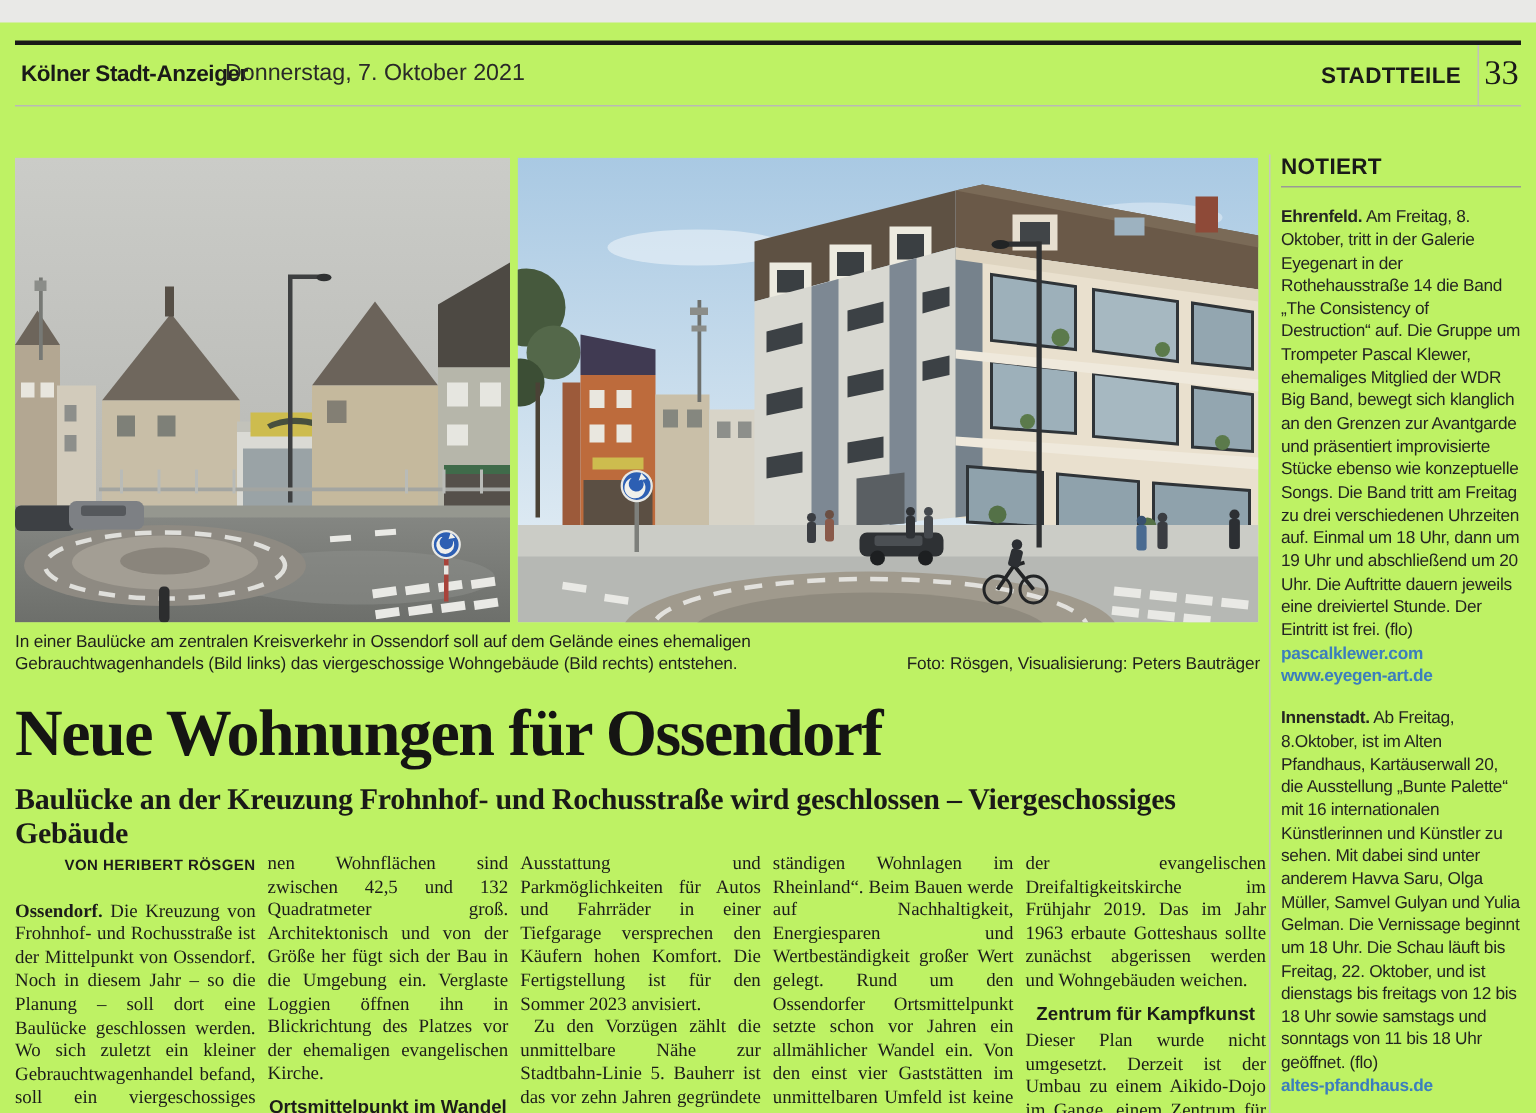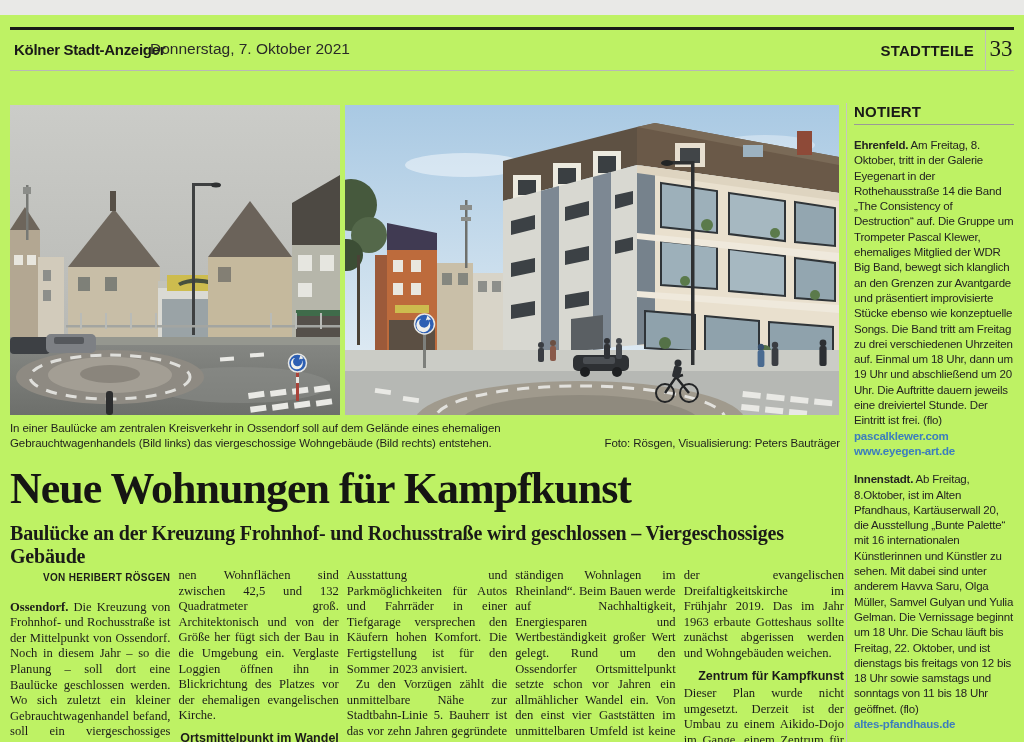--- a/index.html
+++ b/index.html
@@ -59,21 +59,21 @@
   .columns {
     position:absolute; left:10px; top:553px; width:834px; height:189px;
     display:flex; gap:8px; overflow:hidden;
   }
   .col { flex:1 1 0; font-family:"Liberation Serif", serif; font-size:12.6px;
          line-height:15.6px; text-align:justify; color:#1c1c1a; }
   .byline { font-family:"Liberation Sans", sans-serif; font-weight:bold;
             font-size:10px; letter-spacing:0.3px; margin:2px 0 14px 0; text-align:right; }
   .lead-in { font-weight:bold; }
   .body-subhead { font-family:"Liberation Sans", sans-serif; font-weight:bold;
-                  font-size:12.5px; margin:7px 0 2px 0; text-align:right; }
+                  font-size:12.5px; margin:7px 0 2px 0; text-align:center; }
   .para-indent { text-indent:9px; }
 
   
   .sidebar-vrule { position:absolute; left:846px; top:88px; width:1px; height:648px; background:#c6c6c2; }
   .sidebar { position:absolute; left:854px; top:88px; width:160px; }
   .sidebar-title { font-weight:bold; font-size:15px; letter-spacing:0.2px; color:#1a1a18; }
   .sidebar-title-rule { margin-top:4px; width:100%; height:1px; background:#9a9a96; }
   .sb-item { margin-top:13px; font-size:11.5px; line-height:15.3px; letter-spacing:-0.2px; color:#242422; }
   .sb-link { font-weight:bold; font-size:11.5px; line-height:15.3px; letter-spacing:-0.2px; }
 </style>
@@ -374,21 +374,21 @@
         <rect x="328" y="261" width="8" height="12" rx="2" fill="#2c2f33" transform="rotate(14 332 267)"></rect>
       </g>
     </svg>
   </div>
 
   <div class="caption">
     <span class="credit">Foto: Rösgen, Visualisierung: Peters Bauträger</span>
     <span>In einer Baulücke am zentralen Kreisverkehr in Ossendorf soll auf dem Gelände eines ehemaligen Gebrauchtwagenhandels (Bild links) das viergeschossige Wohngebäude (Bild rechts) entstehen.</span>
   </div>
 
-  <h1 class="headline">Neue Wohnungen für Kampfkunst</h1>
+  <h1 class="headline">Neue Wohnungen für Ossendorf</h1>
   <h2 class="subheadline">Baulücke an der Kreuzung Frohnhof- und Rochusstraße wird geschlossen – Viergeschossiges Gebäude</h2>
 
   <div class="columns">
     <div class="col">
       <div class="byline">VON HERIBERT RÖSGEN</div>
       <p><span class="lead-in">Ossendorf.</span> <span>Die Kreuzung von Frohnhof- und Rochusstraße ist der Mittelpunkt von Ossendorf. Noch in diesem Jahr – so die Planung – soll dort eine Baulücke geschlossen werden. Wo sich zuletzt ein kleiner Gebrauchtwagenhandel befand, soll ein viergeschossiges Gebäude entstehen. Zehn Wohneinheiten stehen zum Verkauf. Die angebote-</span></p>
     </div>
     <div class="col">
       <p>nen Wohnflächen sind zwischen 42,5 und 132 Quadratmeter groß. Architektonisch und von der Größe her fügt sich der Bau in die Umgebung ein. Verglaste Loggien öffnen ihn in Blickrichtung des Platzes vor der ehemaligen evangelischen Kirche.</p>
       <div class="body-subhead">Ortsmittelpunkt im Wandel</div>

